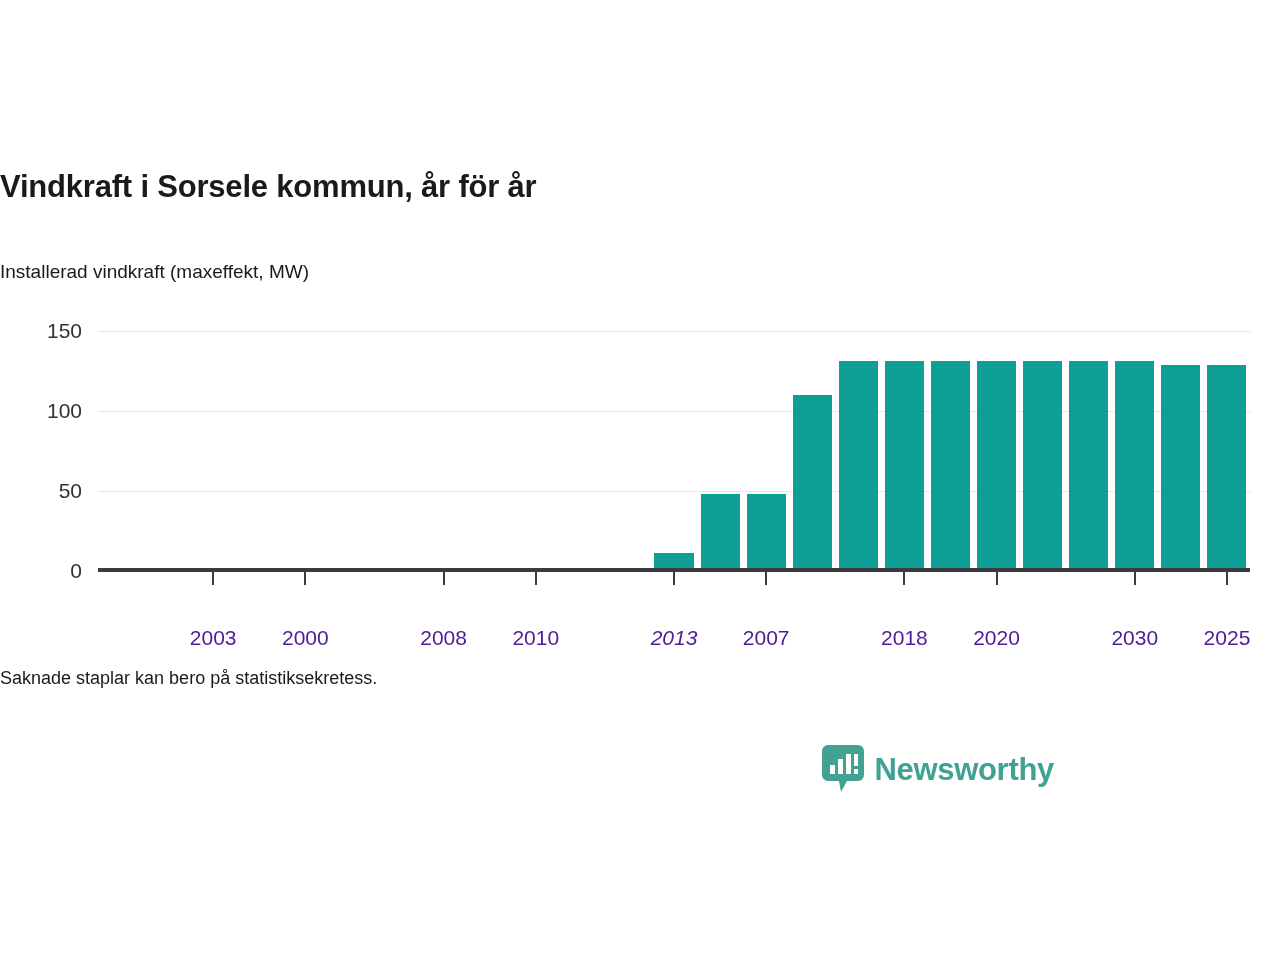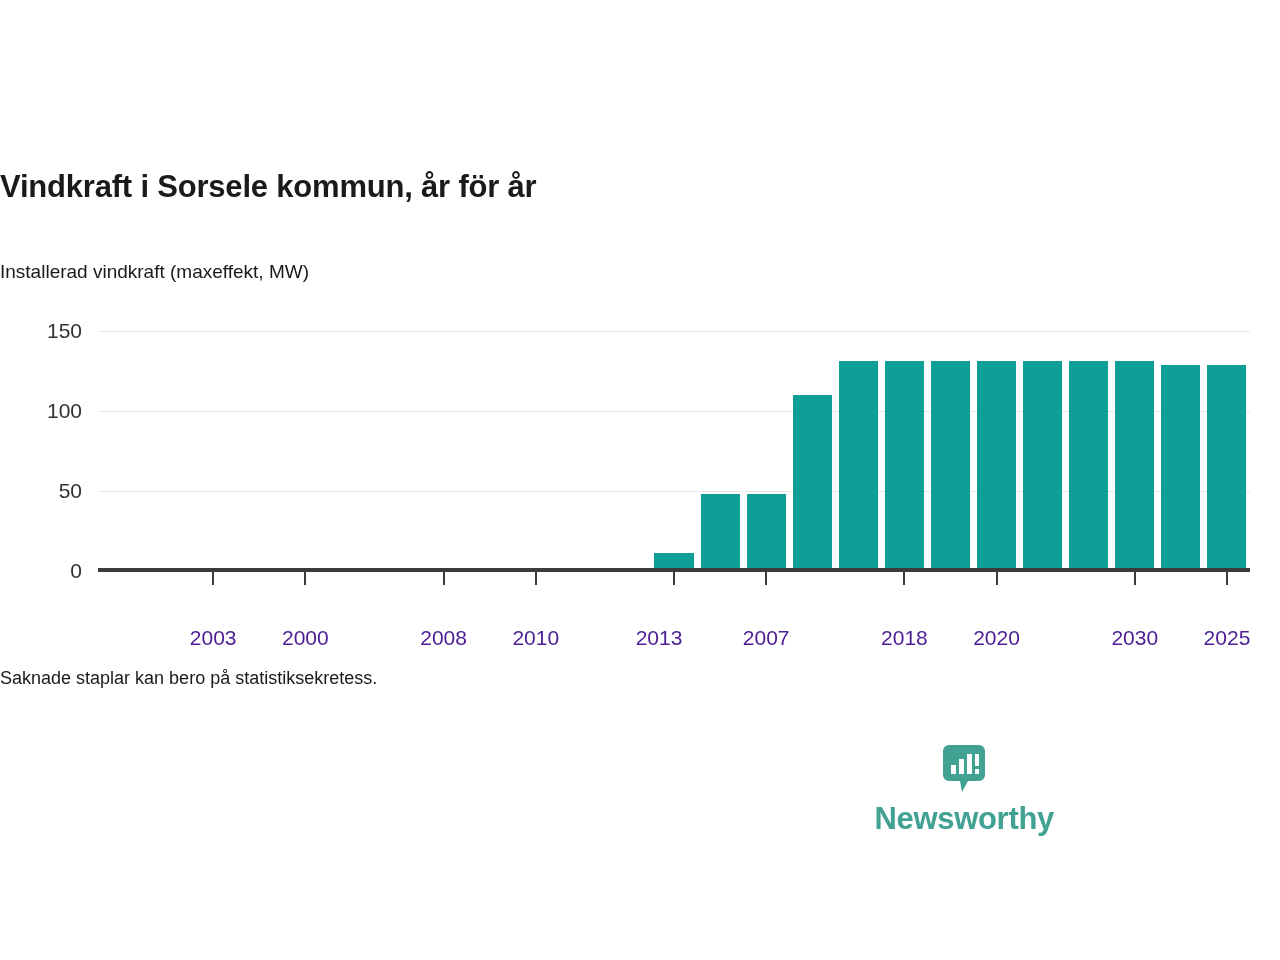--- a/index.html
+++ b/index.html
@@ -123,21 +123,20 @@
     white-space: nowrap;
     text-align: center;
   }
   .logo {
     position: absolute;
     right: 6px;
     top: 745px;
     display: flex;
     align-items: center;
     gap: 10px;
-    flex-direction: column;
   }
   .logo-mark {
     width: 42px;
     height: 48px;
     display: block;
   }
   .logo-text {
     font-size: 31px;
     font-weight: bold;
     color: #41a193;
@@ -186,21 +185,21 @@
     <div id="xticks">
         <div class="xtick" style="left: 212.2px;"></div>
         <div class="xtick-label" style="left: 213.2px;">2003</div>
         <div class="xtick" style="left: 304.36px;"></div>
         <div class="xtick-label" style="left: 305.36px;">2000</div>
         <div class="xtick" style="left: 442.6px;"></div>
         <div class="xtick-label" style="left: 443.6px;">2008</div>
         <div class="xtick" style="left: 534.76px;"></div>
         <div class="xtick-label" style="left: 535.76px;">2010</div>
         <div class="xtick" style="left: 673px;"></div>
-        <div class="xtick-label" style="left: 659px;">2013</div>
+        <div class="xtick-label" style="left: 674px; font-style: italic;">2013</div>
         <div class="xtick" style="left: 765.16px;"></div>
         <div class="xtick-label" style="left: 766.16px;">2007</div>
         <div class="xtick" style="left: 903.4px;"></div>
         <div class="xtick-label" style="left: 904.4px;">2018</div>
         <div class="xtick" style="left: 995.56px;"></div>
         <div class="xtick-label" style="left: 996.56px;">2020</div>
         <div class="xtick" style="left: 1133.8px;"></div>
         <div class="xtick-label" style="left: 1134.8px;">2030</div>
         <div class="xtick" style="left: 1225.96px;"></div>
         <div class="xtick-label" style="left: 1226.96px;">2025</div>

